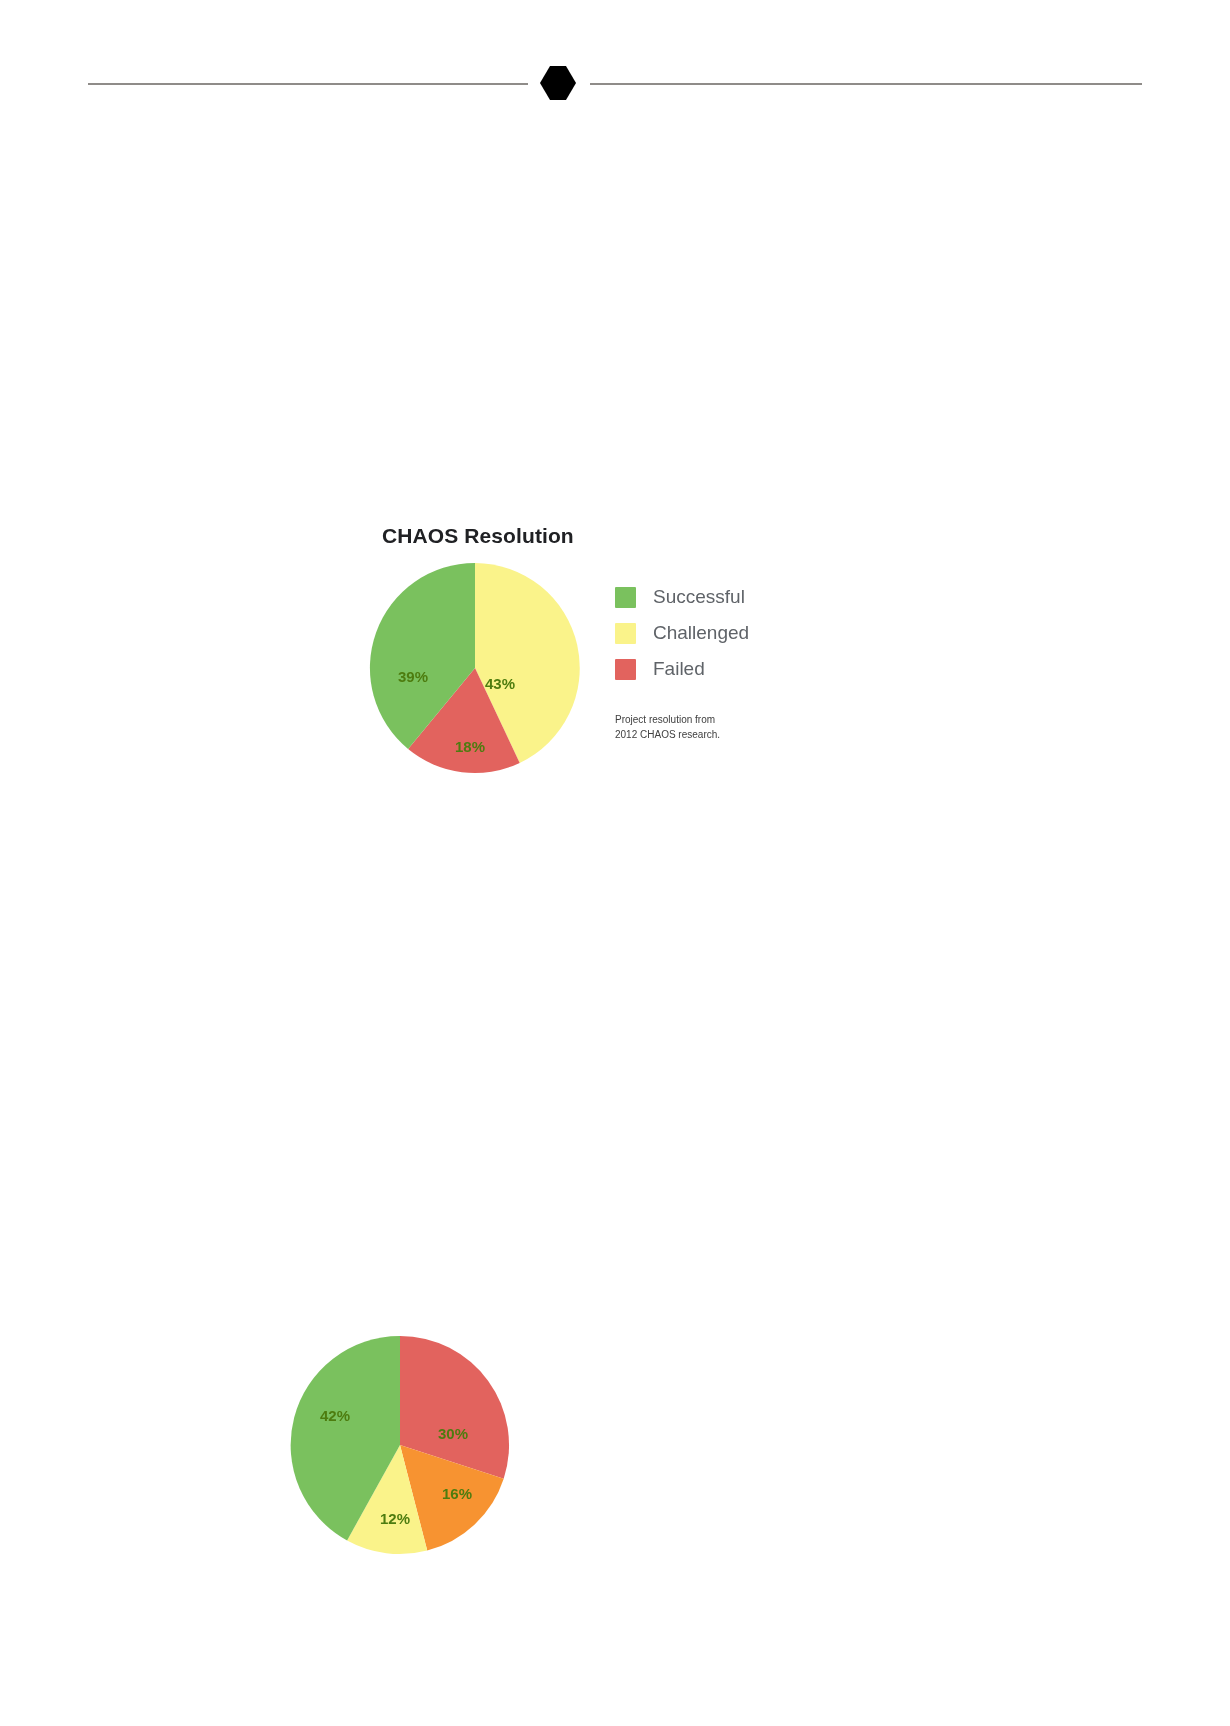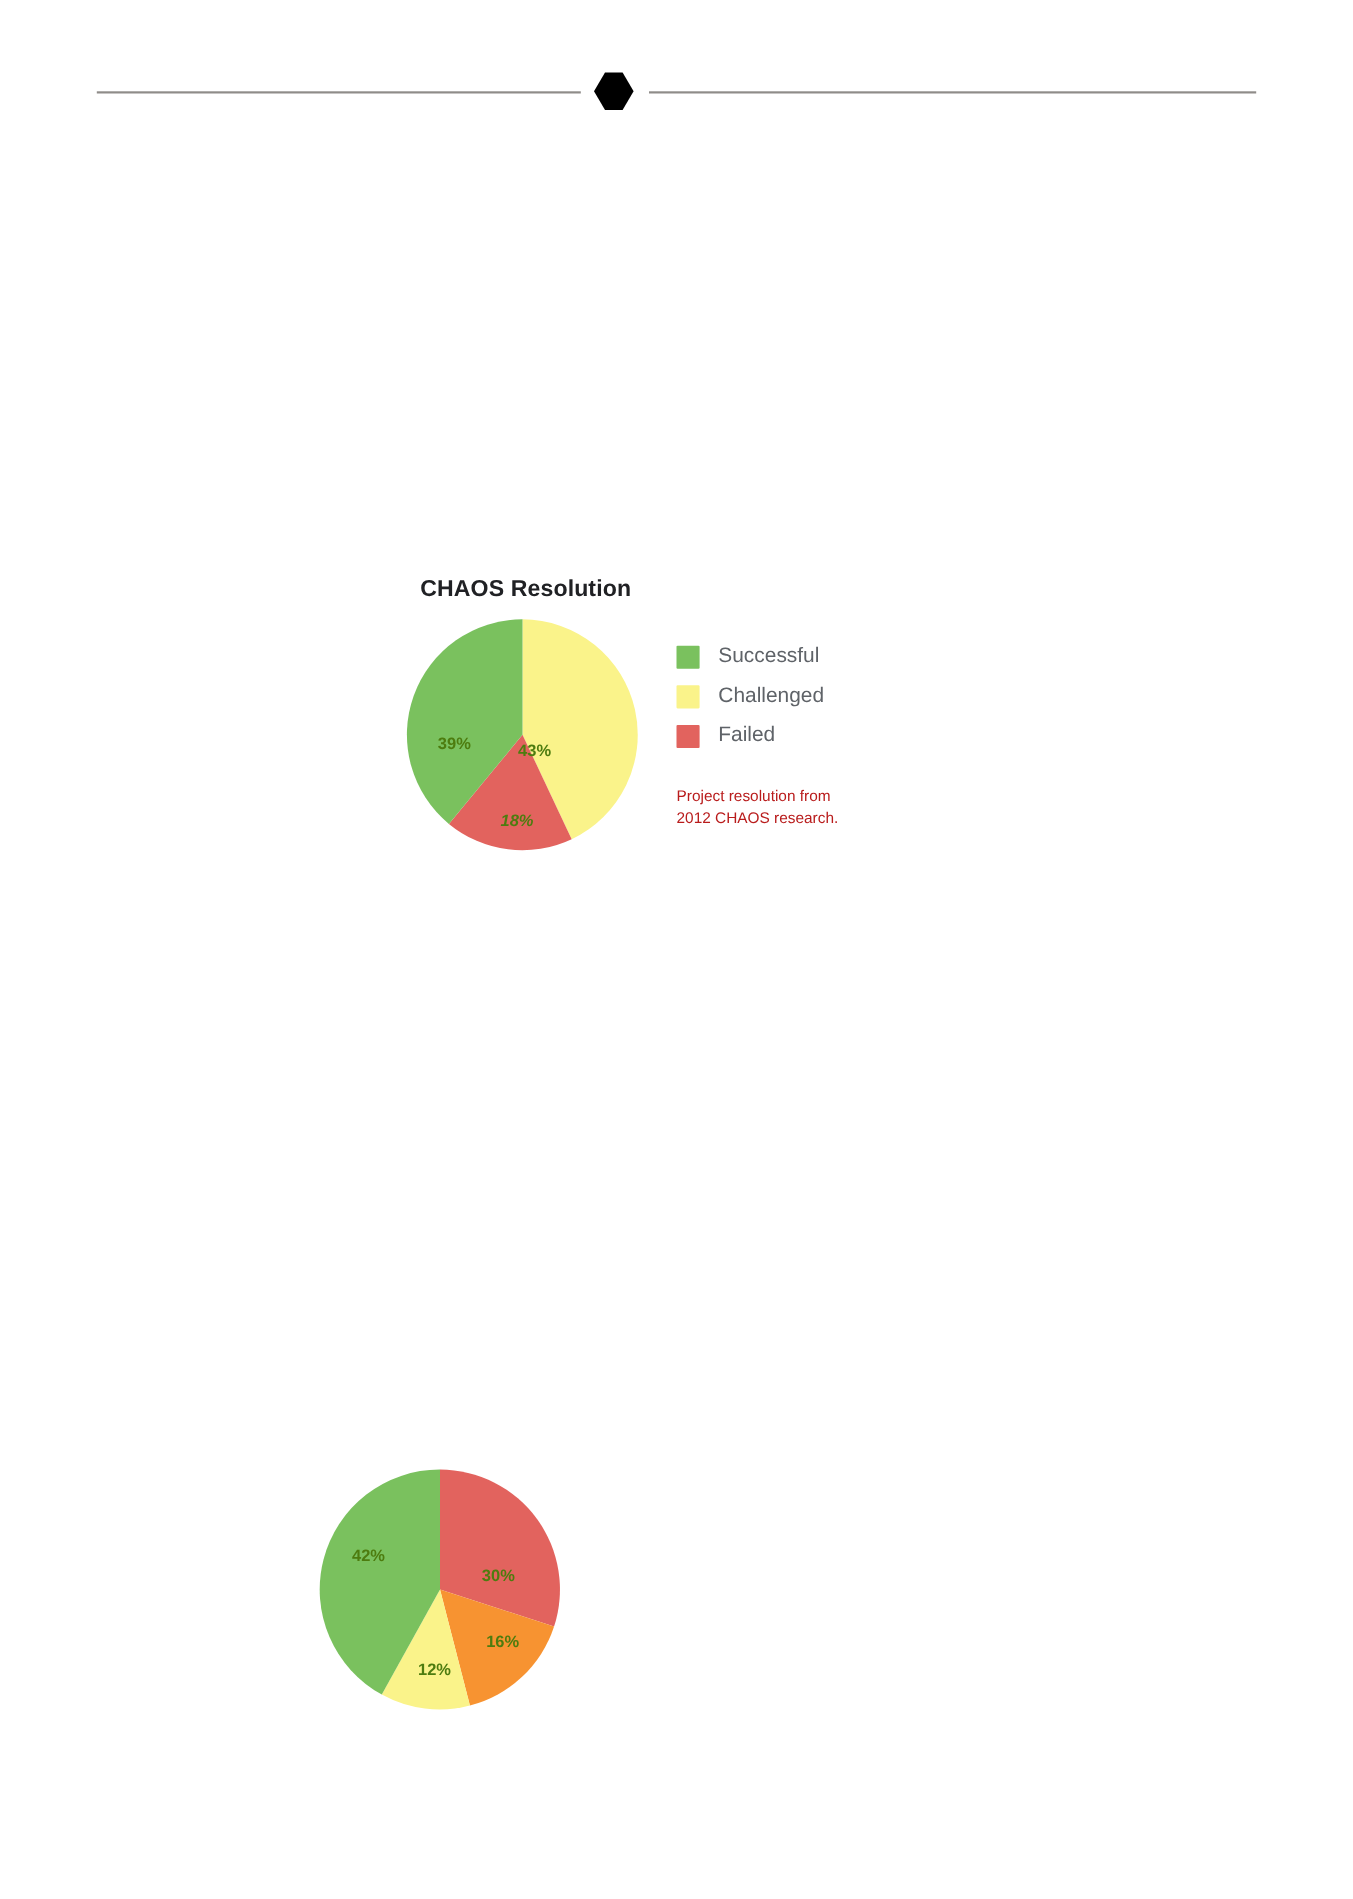--- a/index.html
+++ b/index.html
@@ -86,23 +86,23 @@
   #legend-chaos .legend-swatch { width: 21px; height: 21px; margin-right: 17px; }
   #legend-chaos .legend-label { font-size: 19px; }
 
   
   #legend-reasons .legend-row { height: 36px; }
   #legend-reasons .legend-swatch { width: 17px; height: 17px; margin-right: 16px; }
   #legend-reasons .legend-label { font-size: 14.5px; }
 
   .chart-caption {
     position: absolute;
-    font-size: 14px;
+    font-size: 10px;
     line-height: 1.45;
-    color: #b91c1c;
+    color: #404040;
     white-space: pre-line;
   }
 </style>
 </head>
 <body>
 
 <div id="header-divider">
   <div class="rule-line" id="rule-left"></div>
   <div class="rule-line" id="rule-right"></div>
   <svg id="hexagon-mark" viewBox="0 0 38 38">
@@ -116,22 +116,22 @@
 
   <div class="pie-wrap" style="position:absolute; left:5px; top:38px; width:220px; height:220px;">
     <svg class="pie-svg" width="220" height="220" viewBox="0 0 220 220">
 
       <path d="M110,110 L110,5 A105,105 0 0,1 154.7,204.9 Z" fill="#faf38a"></path>
 
       <path d="M110,110 L154.7,204.9 A105,105 0 0,1 43.1,191.0 Z" fill="#e2635e"></path>
 
       <path d="M110,110 L43.1,191.0 A105,105 0 0,1 110,5 Z" fill="#7ac15e"></path>
     </svg>
-    <div class="slice-label" style="left:121px; top:125px;">43%</div>
-    <div class="slice-label" style="left:105px; top:188px;font-style:italic;">18%</div>
+    <div class="slice-label" style="left:135px; top:125px;">43%</div>
+    <div class="slice-label" style="left:105px; top:188px;">18%</div>
     <div class="slice-label" style="left:48px; top:118px;">39%</div>
   </div>
 
   <div class="legend" id="legend-chaos" style="left:255px; top:59px;">
     <div class="legend-row">
       <span class="legend-swatch" style="background:#7ac15e;"></span>
       <span class="legend-label">Successful</span>
     </div>
     <div class="legend-row">
       <span class="legend-swatch" style="background:#faf38a;"></span>

